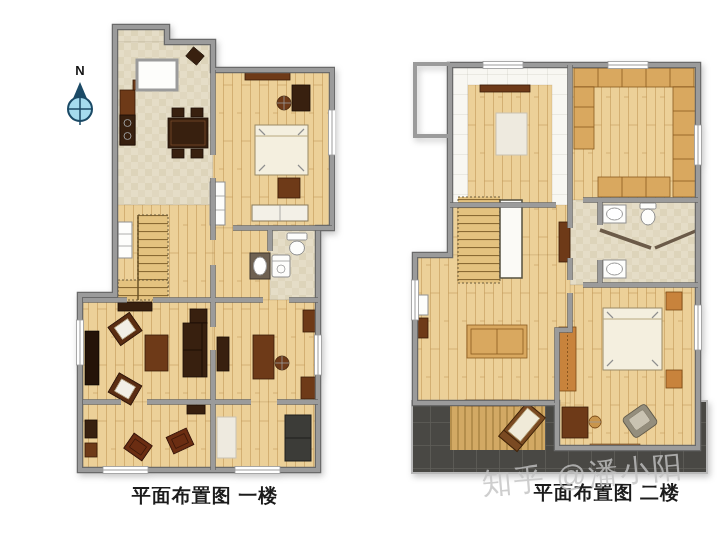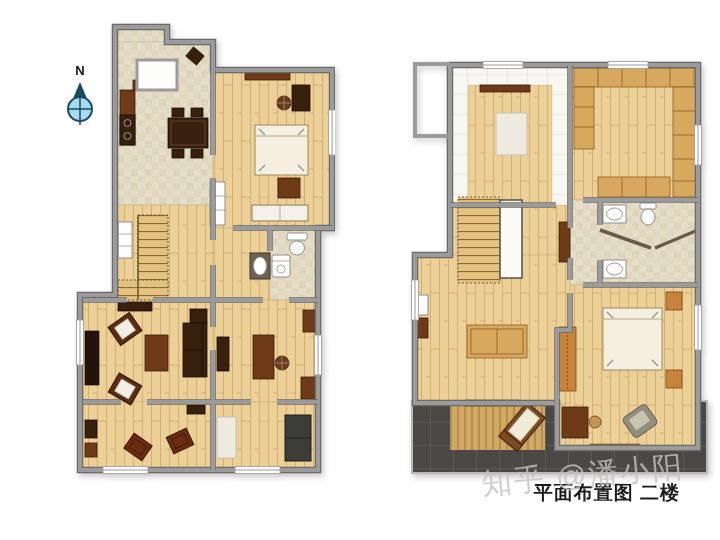--- a/index.html
+++ b/index.html
@@ -394,17 +394,18 @@
           <rect class="win-rect" x="286.5" y="250" width="7" height="45"></rect>
           <path class="win-line" d="M290,250 V295"></path>
         </g>
       <g>
           <rect class="win-rect" x="3.5" y="225" width="7" height="40"></rect>
           <path class="win-line" d="M7,225 V265"></path>
         </g>
     </g>
   </svg>
 
+  <div class="caption caption1">平面布置图 一楼</div>
   <div class="caption caption2">平面布置图 二楼</div>
 
   <div class="watermark">知乎 @潘小阳</div>
 
 </div>
 
 </body></html>

